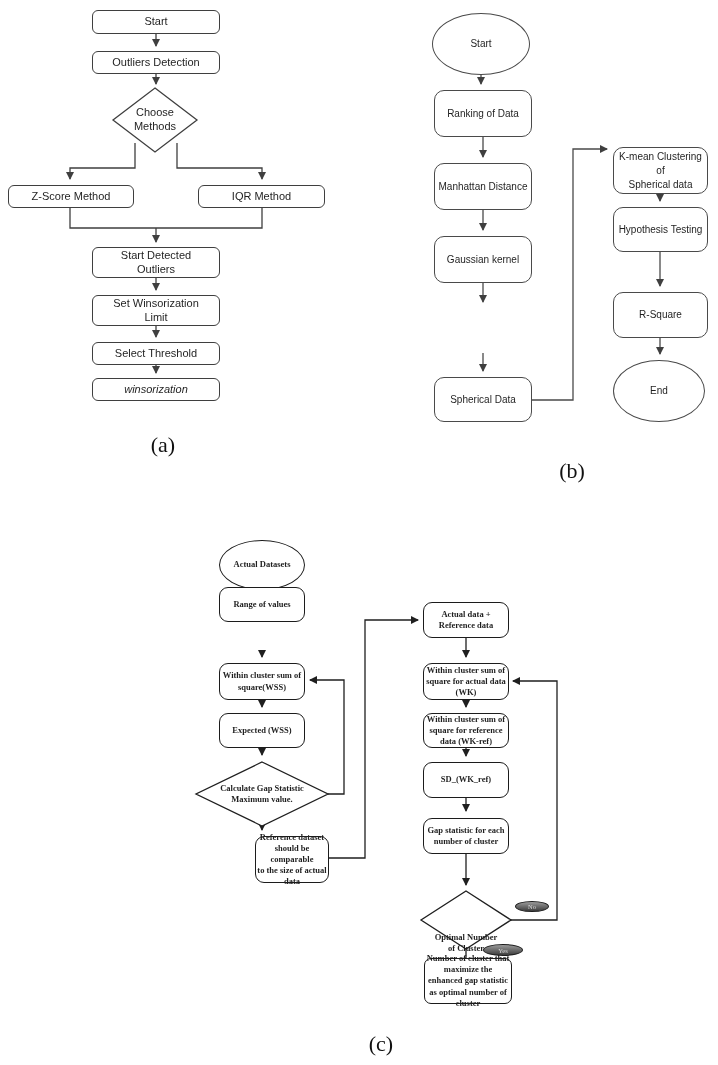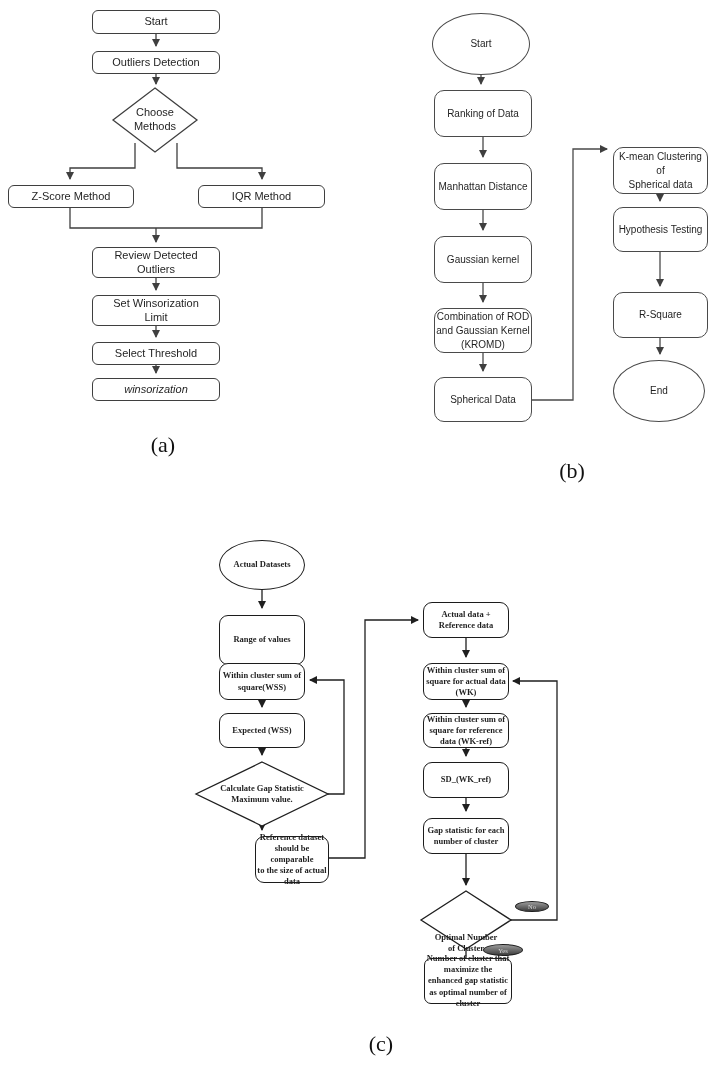--- a/index.html
+++ b/index.html
@@ -89,45 +89,42 @@
       <polygon points="466,891 511,920 466,949 421,920" fill="#ffffff"></polygon>
     </g>
   </svg>
 
   <div class="node box-a" style="left:92px;top:10px;width:128px;height:24px;">Start</div>
   <div class="node box-a" style="left:92px;top:51px;width:128px;height:23px;">Outliers Detection</div>
   <div class="node diamond-label" style="left:105px;top:106px;width:100px;height:28px;font-size:11px;line-height:1.25;">Choose
 Methods</div>
   <div class="node box-a" style="left:8px;top:185px;width:126px;height:23px;">Z-Score Method</div>
   <div class="node box-a" style="left:198px;top:185px;width:127px;height:23px;">IQR Method</div>
-  <div class="node box-a" style="left:92px;top:247px;width:128px;height:31px;">Review Detected
+  <div class="node box-a" style="left:92px;top:247px;width:128px;height:31px;">Start Detected
 Outliers</div>
   <div class="node box-a" style="left:92px;top:295px;width:128px;height:31px;">Set Winsorization
 Limit</div>
   <div class="node box-a" style="left:92px;top:342px;width:128px;height:23px;">Select Threshold</div>
   <div class="node box-a" style="left:92px;top:378px;width:128px;height:23px;font-style:italic;">winsorization</div>
   <div class="fig-label" style="left:133px;top:432px;width:60px;">(a)</div>
 
   <div class="node box-b ellipse" style="left:432px;top:13px;width:98px;height:62px;">Start</div>
   <div class="node box-b" style="left:434px;top:90px;width:98px;height:47px;">Ranking of Data</div>
   <div class="node box-b" style="left:434px;top:163px;width:98px;height:47px;">Manhattan Distance</div>
   <div class="node box-b" style="left:434px;top:236px;width:98px;height:47px;">Gaussian kernel</div>
-  <div class="node box-b" style="left:434px;top:308px;width:98px;height:45px;">Combination of ROD
-and Gaussian Kernel
-(KROMD)</div>
   <div class="node box-b" style="left:434px;top:377px;width:98px;height:45px;">Spherical Data</div>
   <div class="node box-b" style="left:613px;top:123px;width:95px;height:47px;margin-top:24px;">K-mean Clustering of
 Spherical data</div>
   <div class="node box-b" style="left:613px;top:207px;width:95px;height:45px;">Hypothesis Testing</div>
   <div class="node box-b" style="left:613px;top:292px;width:95px;height:46px;">R-Square</div>
   <div class="node box-b ellipse" style="left:613px;top:360px;width:92px;height:62px;">End</div>
   <div class="fig-label" style="left:542px;top:458px;width:60px;">(b)</div>
 
   <div class="node box-c ellipse" style="left:219px;top:540px;width:86px;height:50px;">Actual Datasets</div>
-  <div class="node box-c" style="left:219px;top:615px;width:86px;height:50px;text-align:right;">Range of values</div>
+  <div class="node box-c" style="left:219px;top:587px;width:86px;height:35px;text-align:right;">Range of values</div>
   <div class="node box-c" style="left:219px;top:663px;width:86px;height:37px;">Within cluster sum of
 square(WSS)</div>
   <div class="node box-c" style="left:219px;top:713px;width:86px;height:35px;">Expected (WSS)</div>
   <div class="node diamond-label c-text" style="left:196px;top:780px;width:132px;height:28px;">Calculate Gap Statistic
 Maximum value.</div>
   <div class="node box-c" style="left:219px;top:836px;width:74px;height:47px;margin-left:36px;">Reference dataset
 should be comparable
 to the size of actual
 data</div>
   <div class="node box-c" style="left:423px;top:602px;width:86px;height:36px;">Actual data +

